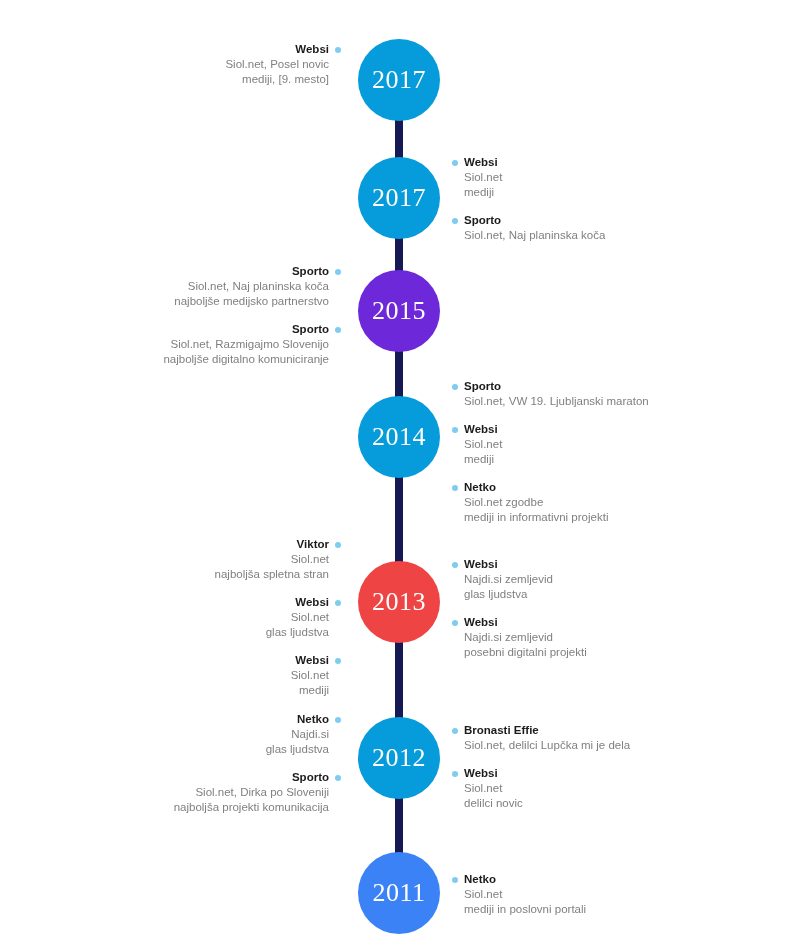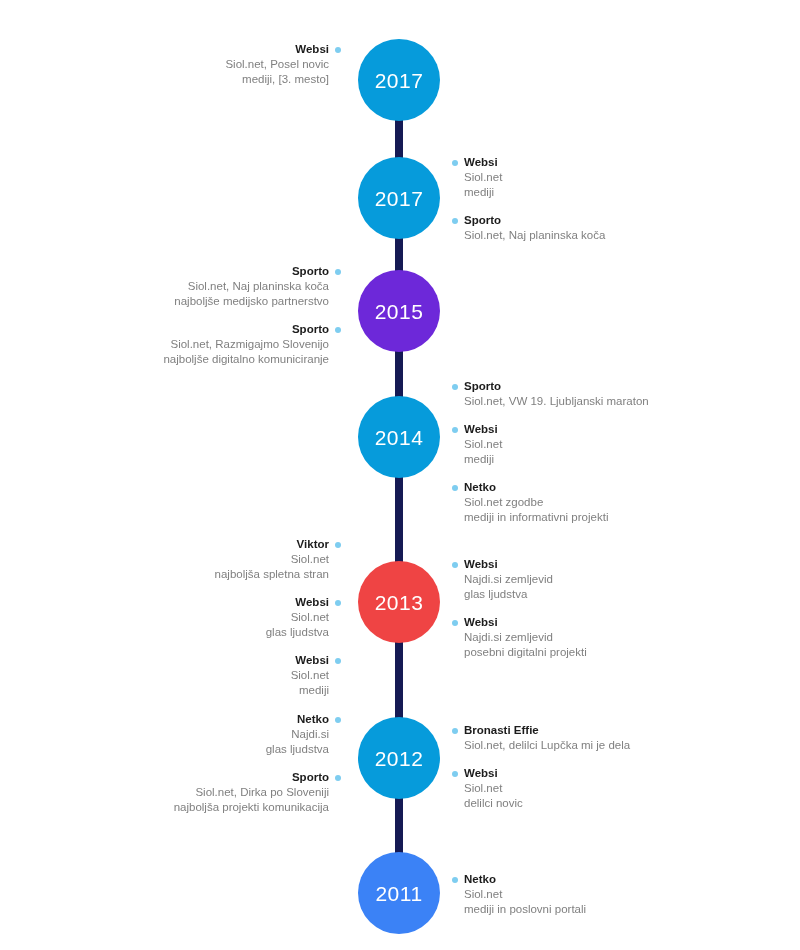--- a/index.html
+++ b/index.html
@@ -37,24 +37,25 @@
     height: 82px;
     border-radius: 50%;
     background: #069bdb;
     z-index: 2;
     display: flex;
     align-items: center;
     justify-content: center;
   }
   .node-year {
     color: #ffffff;
-    font-size: 21px;
+    font-size: 26px;
     font-weight: 400;
     letter-spacing: 0.5px;
     line-height: 1;
+    font-family: Liberation Serif, serif;
   }
 
   
   .group {
     position: absolute;
     z-index: 3;
   }
   .group.left {
     right: 459px;
     text-align: right;
@@ -109,21 +110,21 @@
 </style>
 </head>
 <body>
 
 <div id="timeline" style="background: rgb(255, 255, 255);">
     <div class="spine" style="top: 103px; height: 755px; width: 8px; background: rgb(21, 26, 84);"></div>
     <div class="group left" style="top: 42px;">
       <div class="award">
         <div class="award-title" style="color: rgb(28, 28, 28);"><span class="bullet" style="background: rgb(126, 205, 240);"></span><span>Websi</span></div>
         <div class="award-line" style="color: rgb(128, 128, 128);">Siol.net, Posel novic</div>
-        <div class="award-line" style="color: rgb(128, 128, 128);">mediji, [3. mesto]</div>
+        <div class="award-line" style="color: rgb(128, 128, 128);">mediji, [9. mesto]</div>
       </div>
     </div>
     <div class="node" style="top: 39px; background: rgb(6, 155, 219);">
       <span class="node-year" style="color: rgb(255, 255, 255);">2017</span>
     </div>
     <div class="group right" style="top: 155px;">
       <div class="award">
         <div class="award-title" style="color: rgb(28, 28, 28);"><span class="bullet" style="background: rgb(126, 205, 240);"></span><span>Websi</span></div>
         <div class="award-line" style="color: rgb(128, 128, 128);">Siol.net</div>
         <div class="award-line" style="color: rgb(128, 128, 128);">mediji</div>

